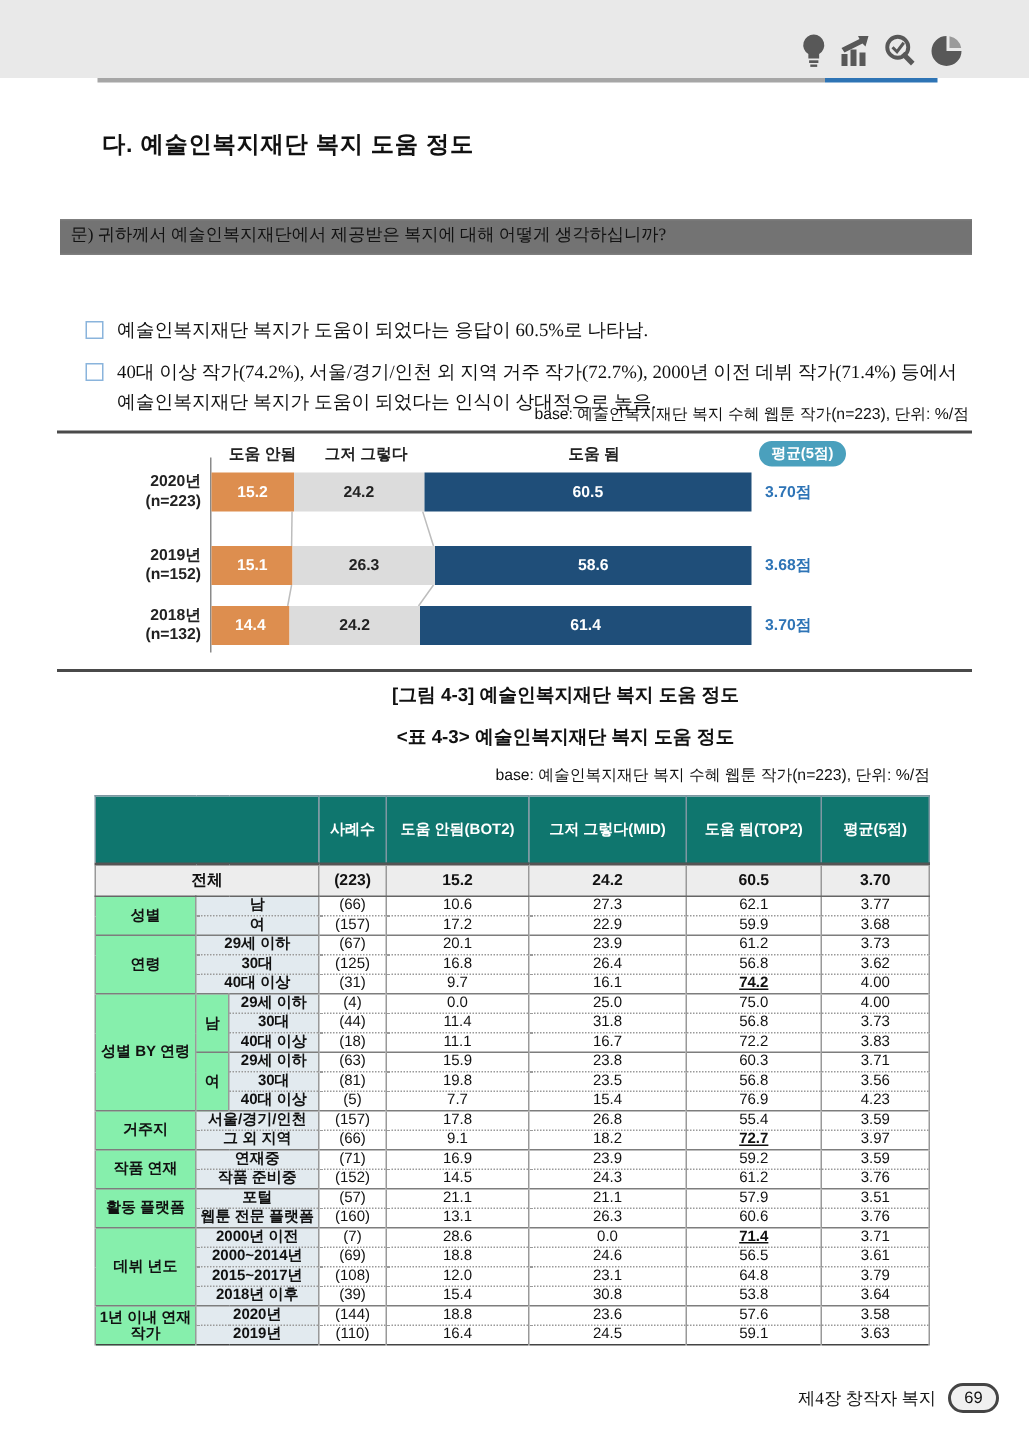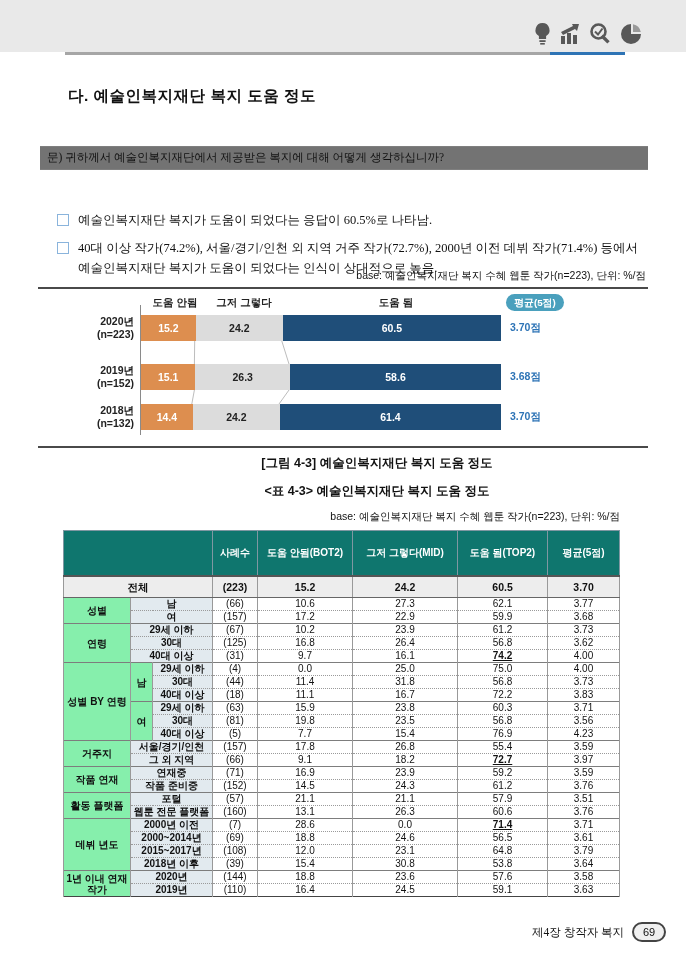--- a/index.html
+++ b/index.html
@@ -216,21 +216,21 @@
           <td>(157)</td>
           <td>17.2</td>
           <td>22.9</td>
           <td>59.9</td>
           <td>3.68</td>
         </tr>
 <tr class="rs">
           <td class="lbl" rowspan="3">연령</td>
           <td class="sub" colspan="2">29세 이하</td>
           <td>(67)</td>
-          <td>10.2</td>
+          <td>20.1</td>
           <td>23.9</td>
           <td>61.2</td>
           <td>3.73</td>
         </tr>
 <tr class="rd">
           <td class="sub" colspan="2">30대</td>
           <td>(125)</td>
           <td>16.8</td>
           <td>26.4</td>
           <td>56.8</td>

